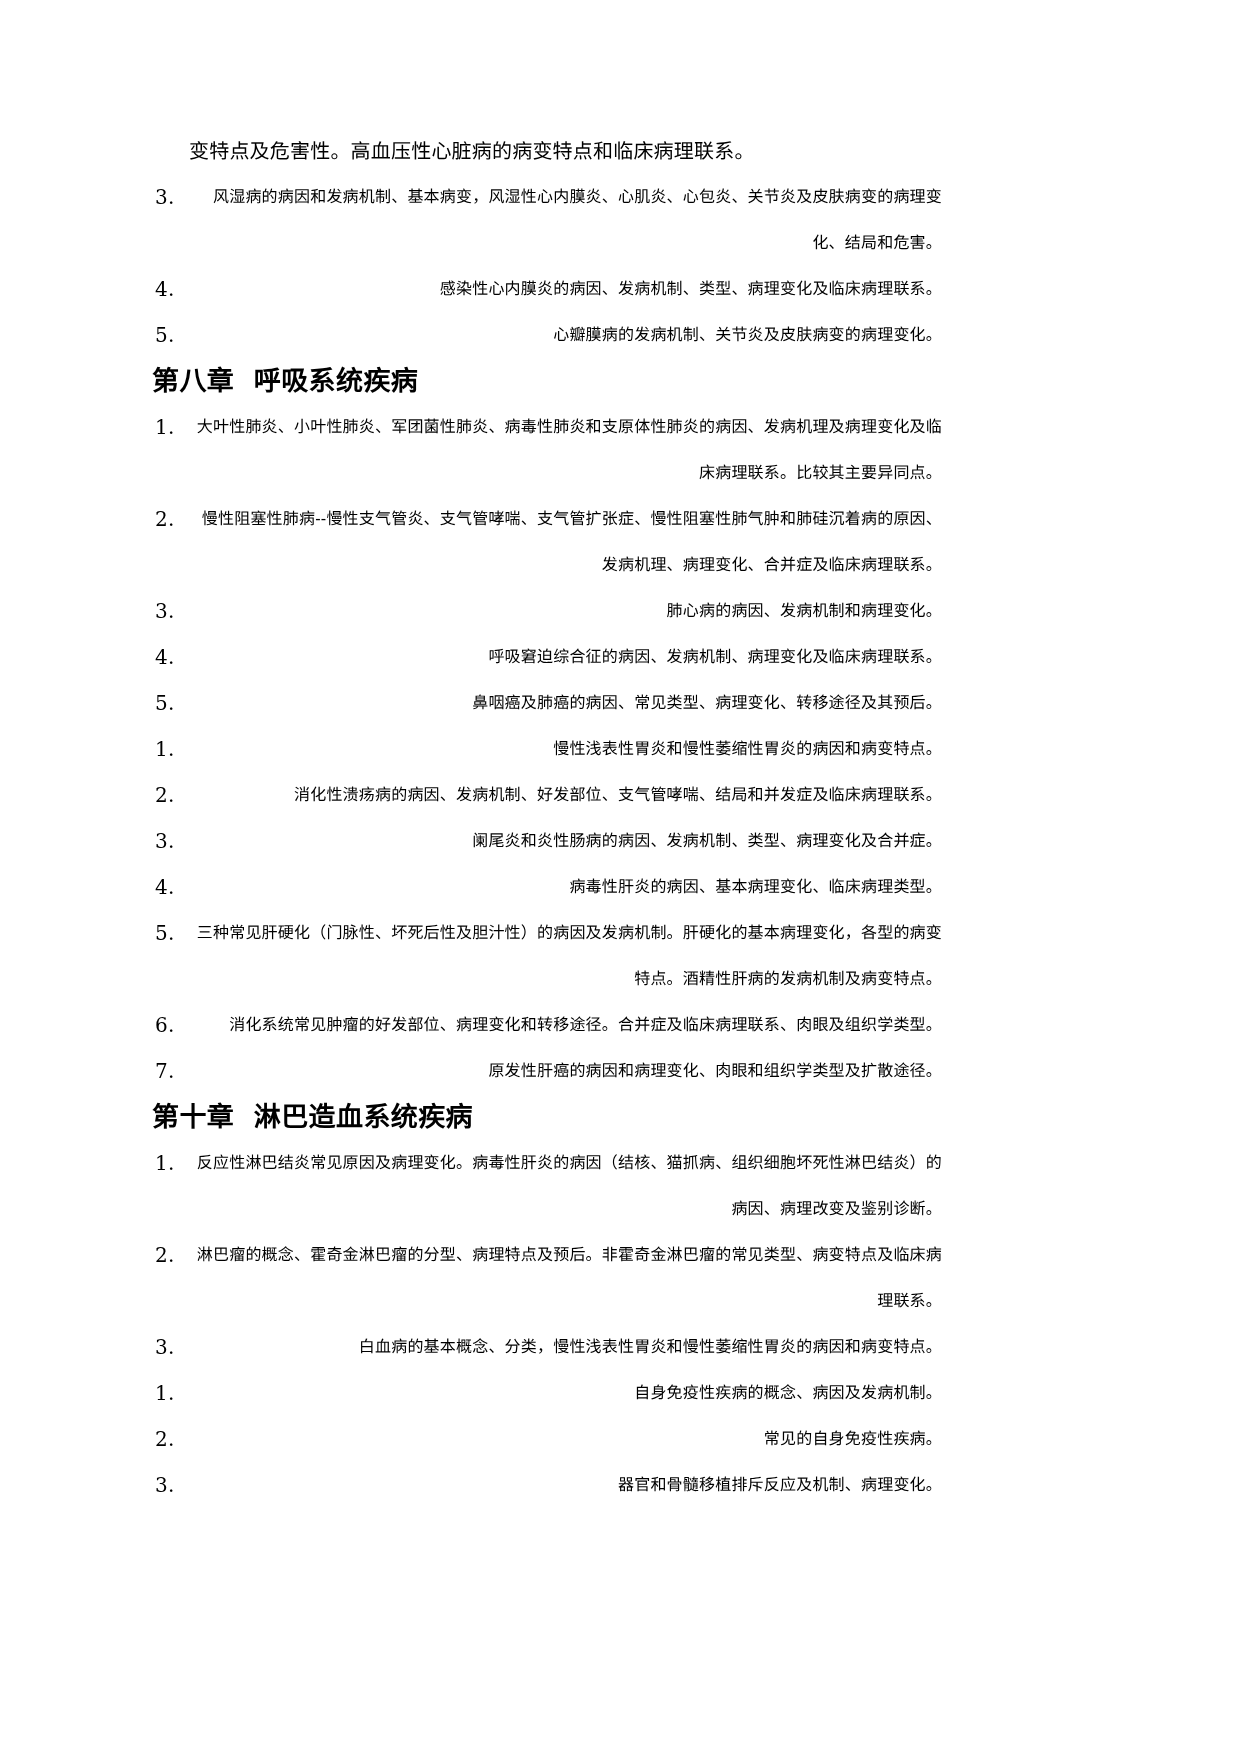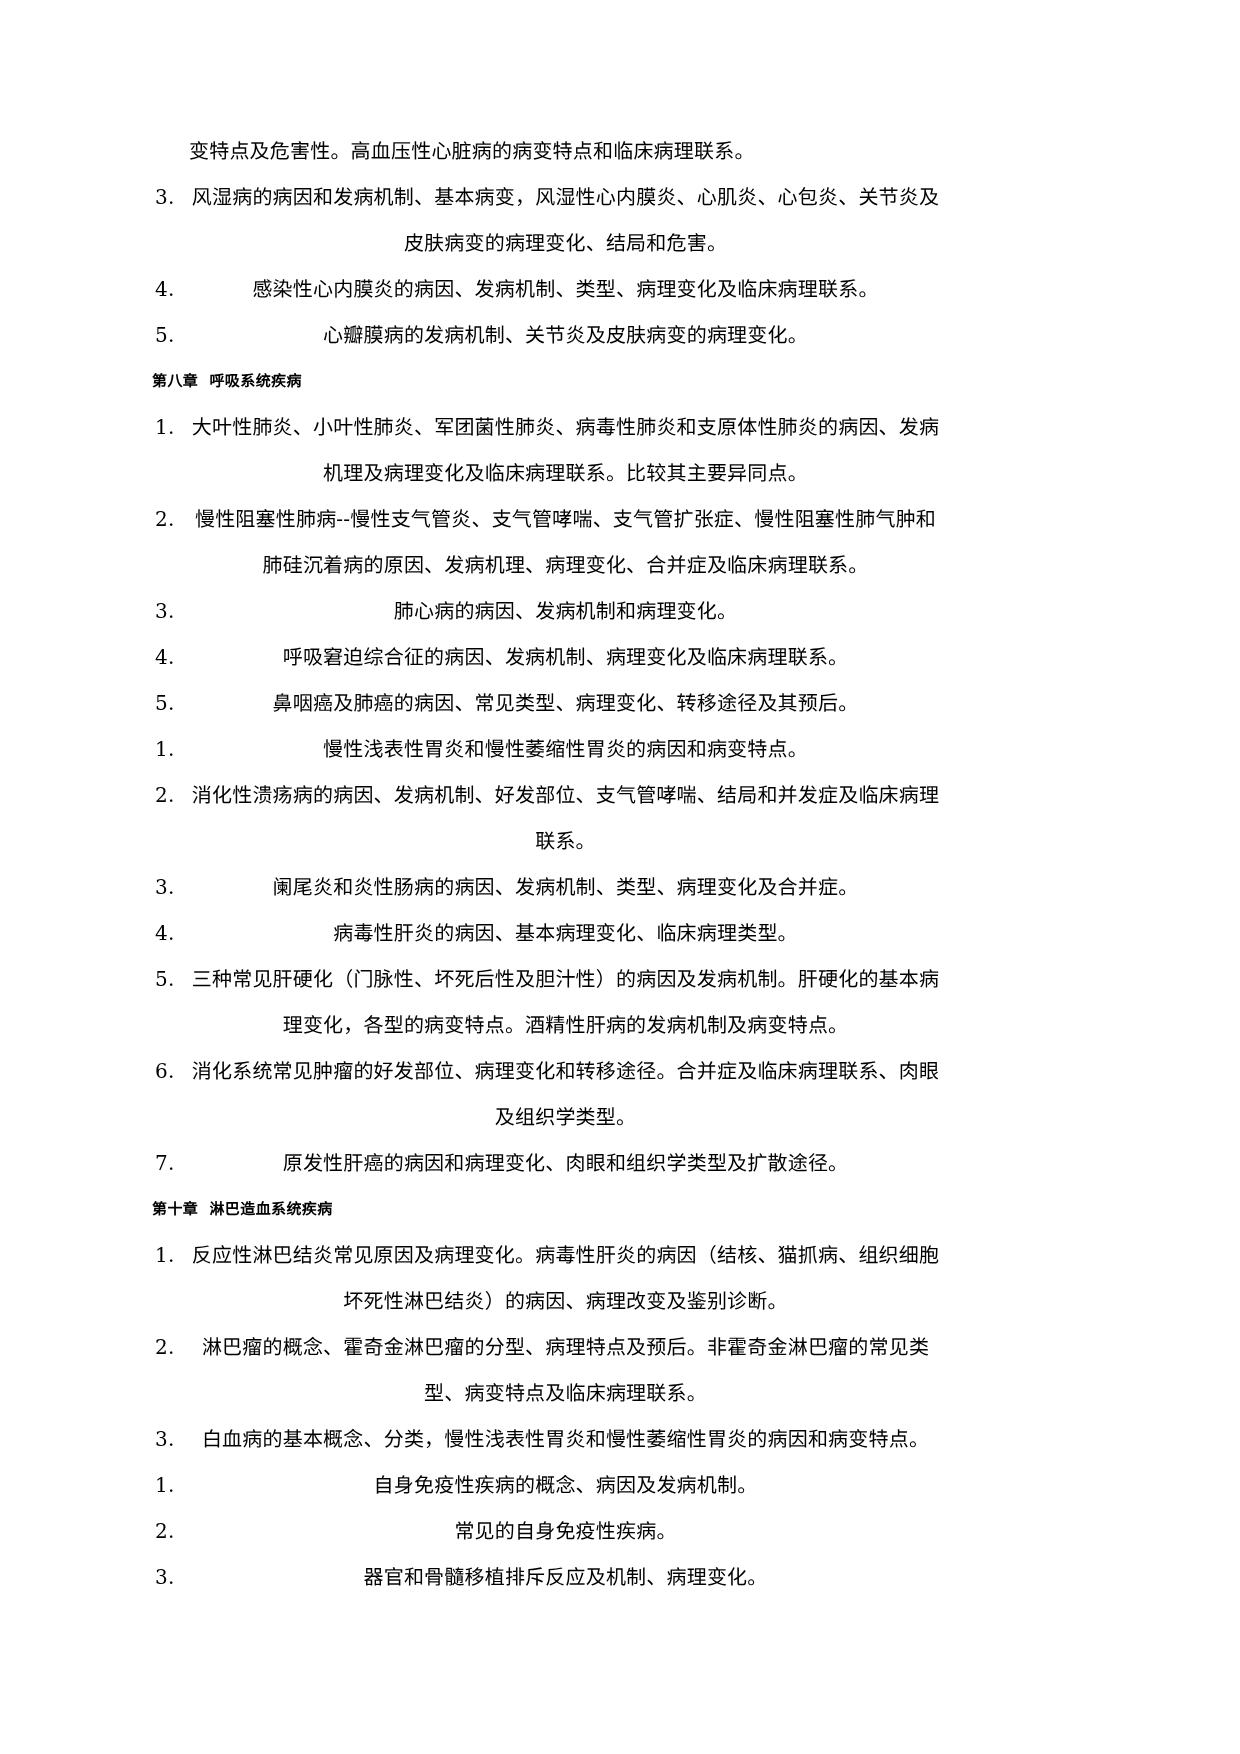--- a/index.html
+++ b/index.html
@@ -24,21 +24,21 @@
   .content {
     position: absolute;
     left: 152px;
     top: 128px;
     width: 790px;
   }
 
   
   .chapter {
     font-weight: bold;
-    font-size: 15px;
+    font-size: 27px;
     line-height: 46px;
     letter-spacing: 0.4px;
     margin: 0;
     padding: 0;
     white-space: pre;
   }
 
   
   .item {
     position: relative;
@@ -52,23 +52,23 @@
     position: absolute;
     left: 3px;
     top: 0;
     width: 26px;
     font-size: 20px;
     line-height: 46px;
     text-align: left;
   }
   .item-text {
     display: block;
-    font-size: 20px;
+    font-size: 16px;
     line-height: 46px;
-    text-align: center;
+    text-align: right;
     word-break: break-all;
   }
 
   
   .cont {
     font-size: 20px;
     line-height: 46px;
     margin: 0;
     padding: 0 0 0 37px;
     letter-spacing: 0.2px;

